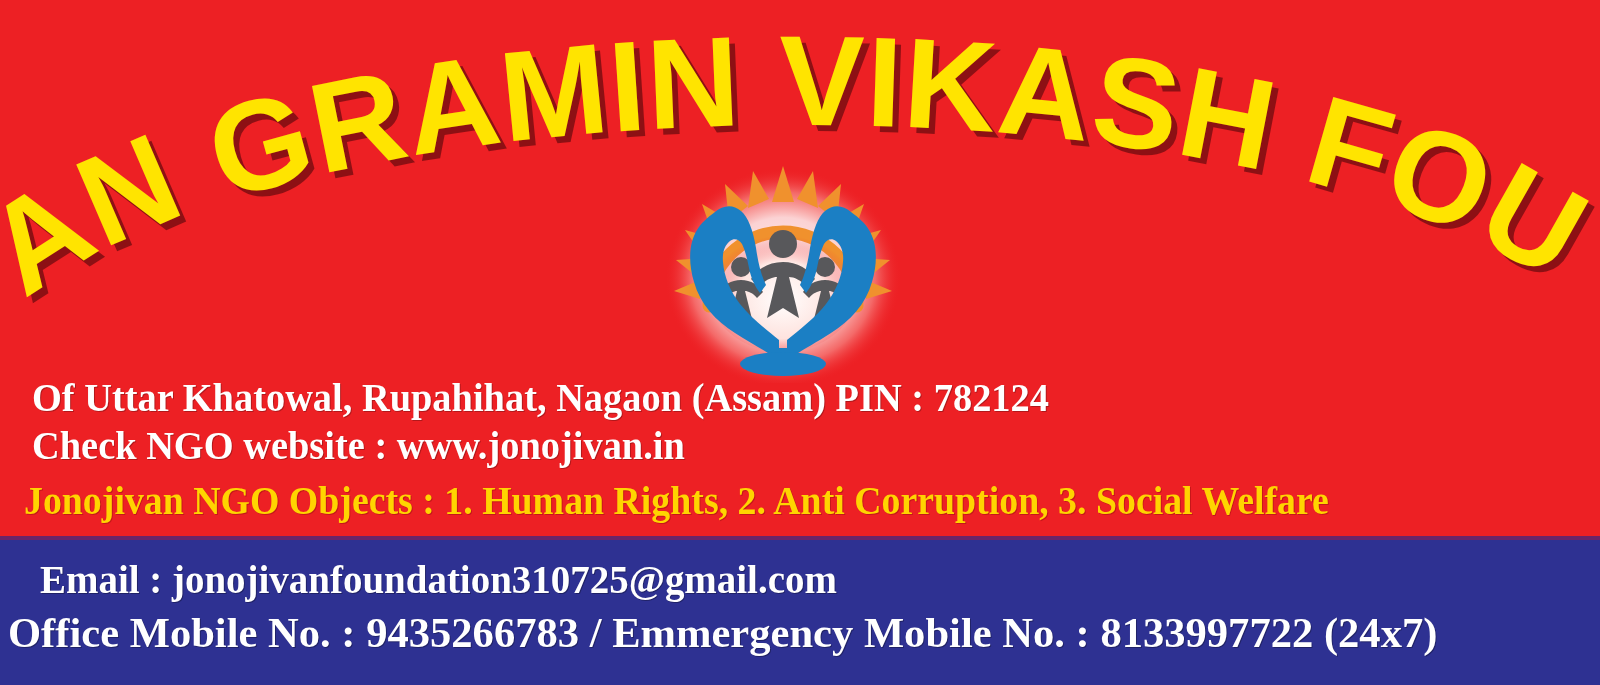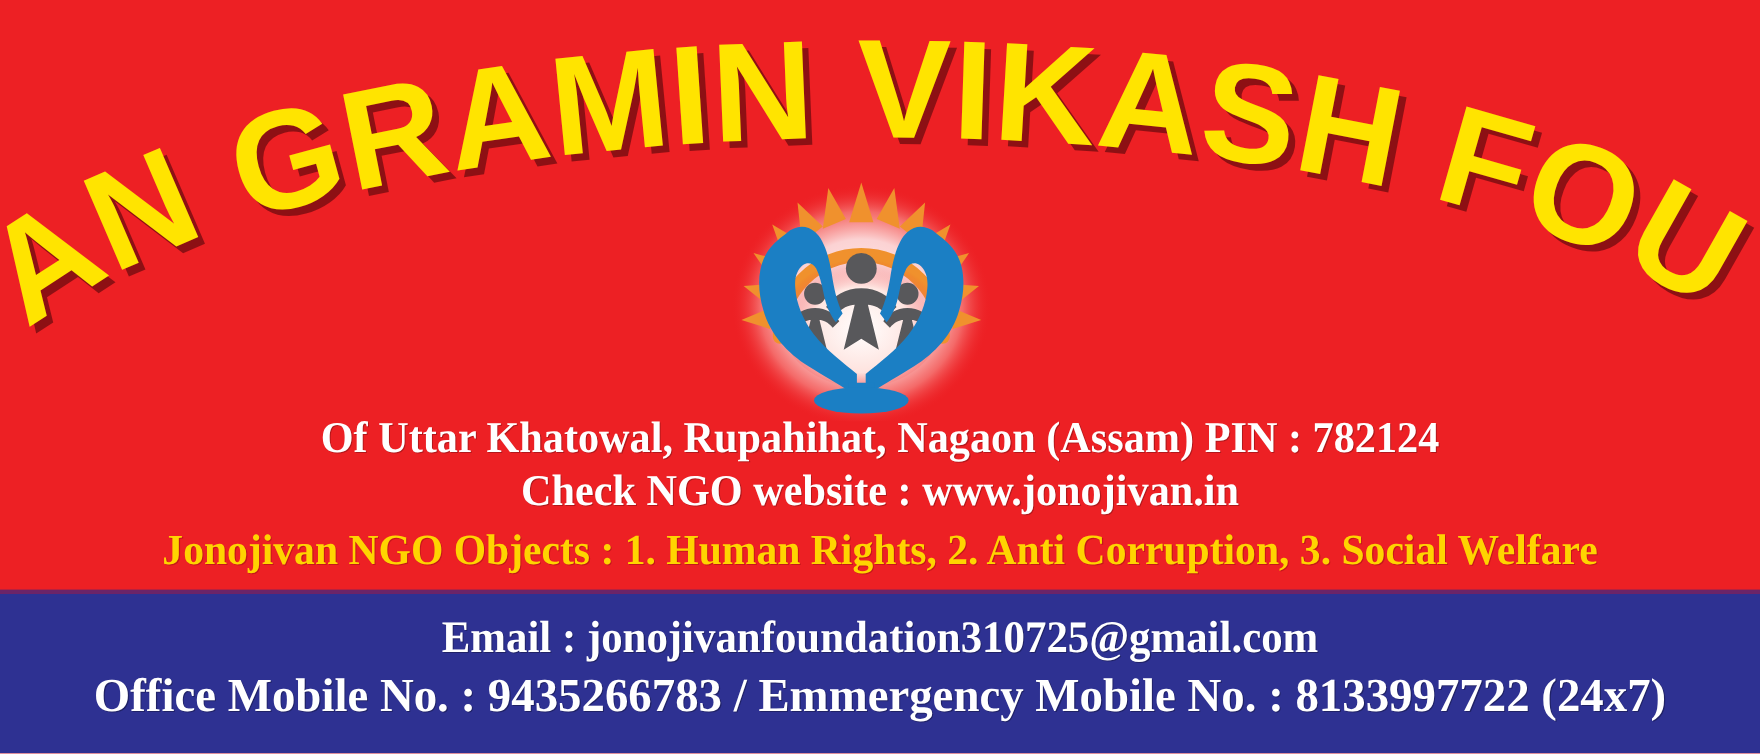--- a/index.html
+++ b/index.html
@@ -63,21 +63,20 @@
     width: 240px;
     height: 225px;
   }
 
   
   #red-text {
     position: absolute;
     left: 0;
     top: 374px;
     width: 1600px;
-    text-align: center;
   }
   .addr-line {
     color: #ffffff;
     font-family: "Liberation Serif", serif;
     font-weight: bold;
     font-size: 40px;
     line-height: 48px;
     letter-spacing: 0px;
     white-space: nowrap;
     transform: scaleX(0.96);
@@ -104,21 +103,21 @@
     height: 4px;
     background: #6b2468;
   }
   #footer {
     position: absolute;
     left: 0;
     top: 540px;
     width: 1600px;
     height: 145px;
     background: #2e3192;
-    text-align: center;
+    text-align: left;
   }
   .footer-line {
     color: #ffffff;
     font-family: "Liberation Serif", serif;
     font-weight: bold;
     white-space: nowrap;
     text-shadow: 1px 1px 0 rgba(0,0,0,0.3);
   }
   #footer-email {
     padding-top: 14px;

